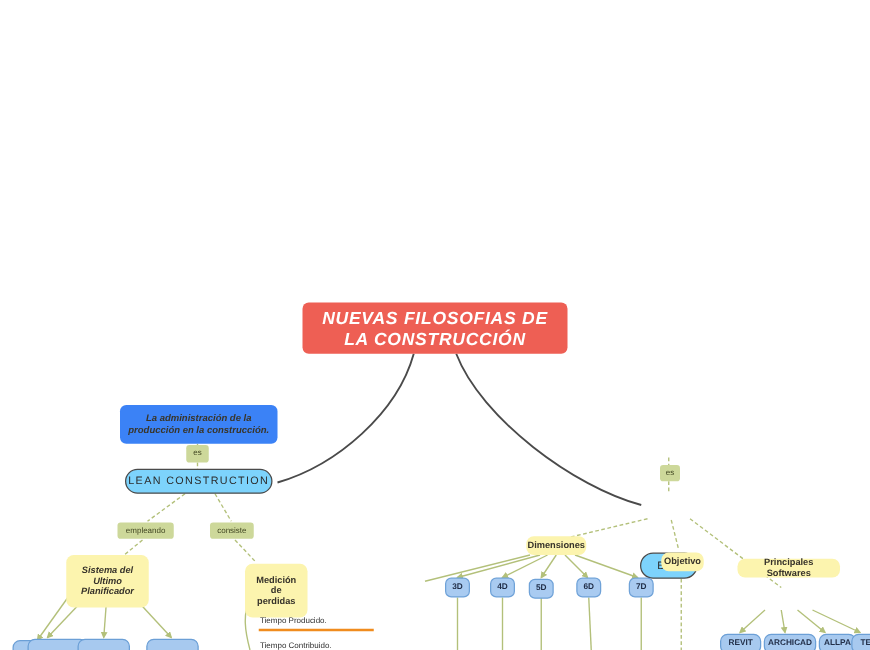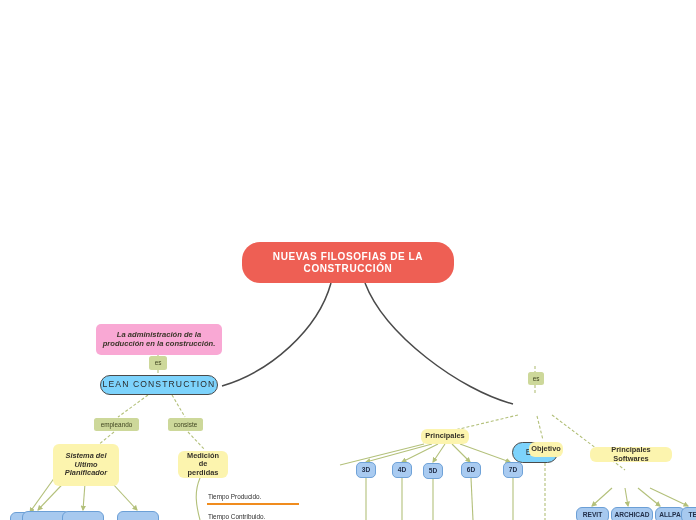--- a/index.html
+++ b/index.html
@@ -36,41 +36,42 @@
     align-items: center;
     justify-content: center;
     text-align: center;
     line-height: 1.15;
   }
 
   
   .root {
     background: #ee5f54;
     color: #ffffff;
-    border-radius: 18px;
-    font-size: 10px;
+    border-radius: 5px;
+    font-size: 14px;
     font-weight: bold;
     letter-spacing: 0.6px;
     padding: 4px 10px;
+    font-style: italic;
   }
 
   
   .capsule {
     background: #7dd3fc;
     border: 1.6px solid #4a4a4a;
     border-radius: 14px;
     color: #2b2b2b;
     font-size: 8.6px;
     font-weight: normal;
     letter-spacing: 1.1px;
   }
 
   
   .note {
-    background: #f9a8d4;
+    background: #3b82f6;
     border-radius: 5px;
     color: #3a3528;
     font-size: 7.6px;
     font-style: italic;
     font-weight: bold;
     padding: 4px 6px;
   }
 
   
   .chip {
@@ -204,21 +205,21 @@
   </div>
 
   <div class="node chip" style="left:168px; top:418px; width:35px; height:13px;">
     <span>consiste</span>
   </div>
 
   <div class="node topic" style="left:53px; top:444px; width:66px; height:42px;font-style:italic;">
     <span>Sistema del Ultimo Planificador</span>
   </div>
 
-  <div class="node topic" style="left:178px; top:451px; width:50px; height:27px;">
+  <div class="node topic" style="left:196px; top:451px; width:50px; height:43px;">
     <span>Medición de perdidas</span>
   </div>
 
   <div class="listitem" style="left:208px; top:493px;">Tiempo Producido.</div>
   <div class="underline-accent" style="left:207px; top:503px; width:92px;"></div>
   <div class="listitem" style="left:208px; top:513px;">Tiempo Contribuido.</div>
 
   <div class="node leaf" style="left:10px; top:512px; width:42px; height:16px;">
     <span></span>
   </div>
@@ -235,21 +236,21 @@
 
   <div class="node chip" style="left:528px; top:372px; width:16px; height:13px;">
     <span>es</span>
   </div>
 
   <div class="node capsule" style="left:512px; top:394px; width:46px; height:21px;margin-top:48px;">
     <span>BIM</span>
   </div>
 
   <div class="node topic" style="left:421px; top:429px; width:48px; height:15px;">
-    <span>Principales</span>
+    <span>Dimensiones</span>
   </div>
 
   <div class="node topic" style="left:529px; top:442px; width:34px; height:15px;text-align:center;">
     <span>Objetivo</span>
   </div>
 
   <div class="node topic" style="left:590px; top:447px; width:82px; height:15px;">
     <span>Principales Softwares</span>
   </div>
 

